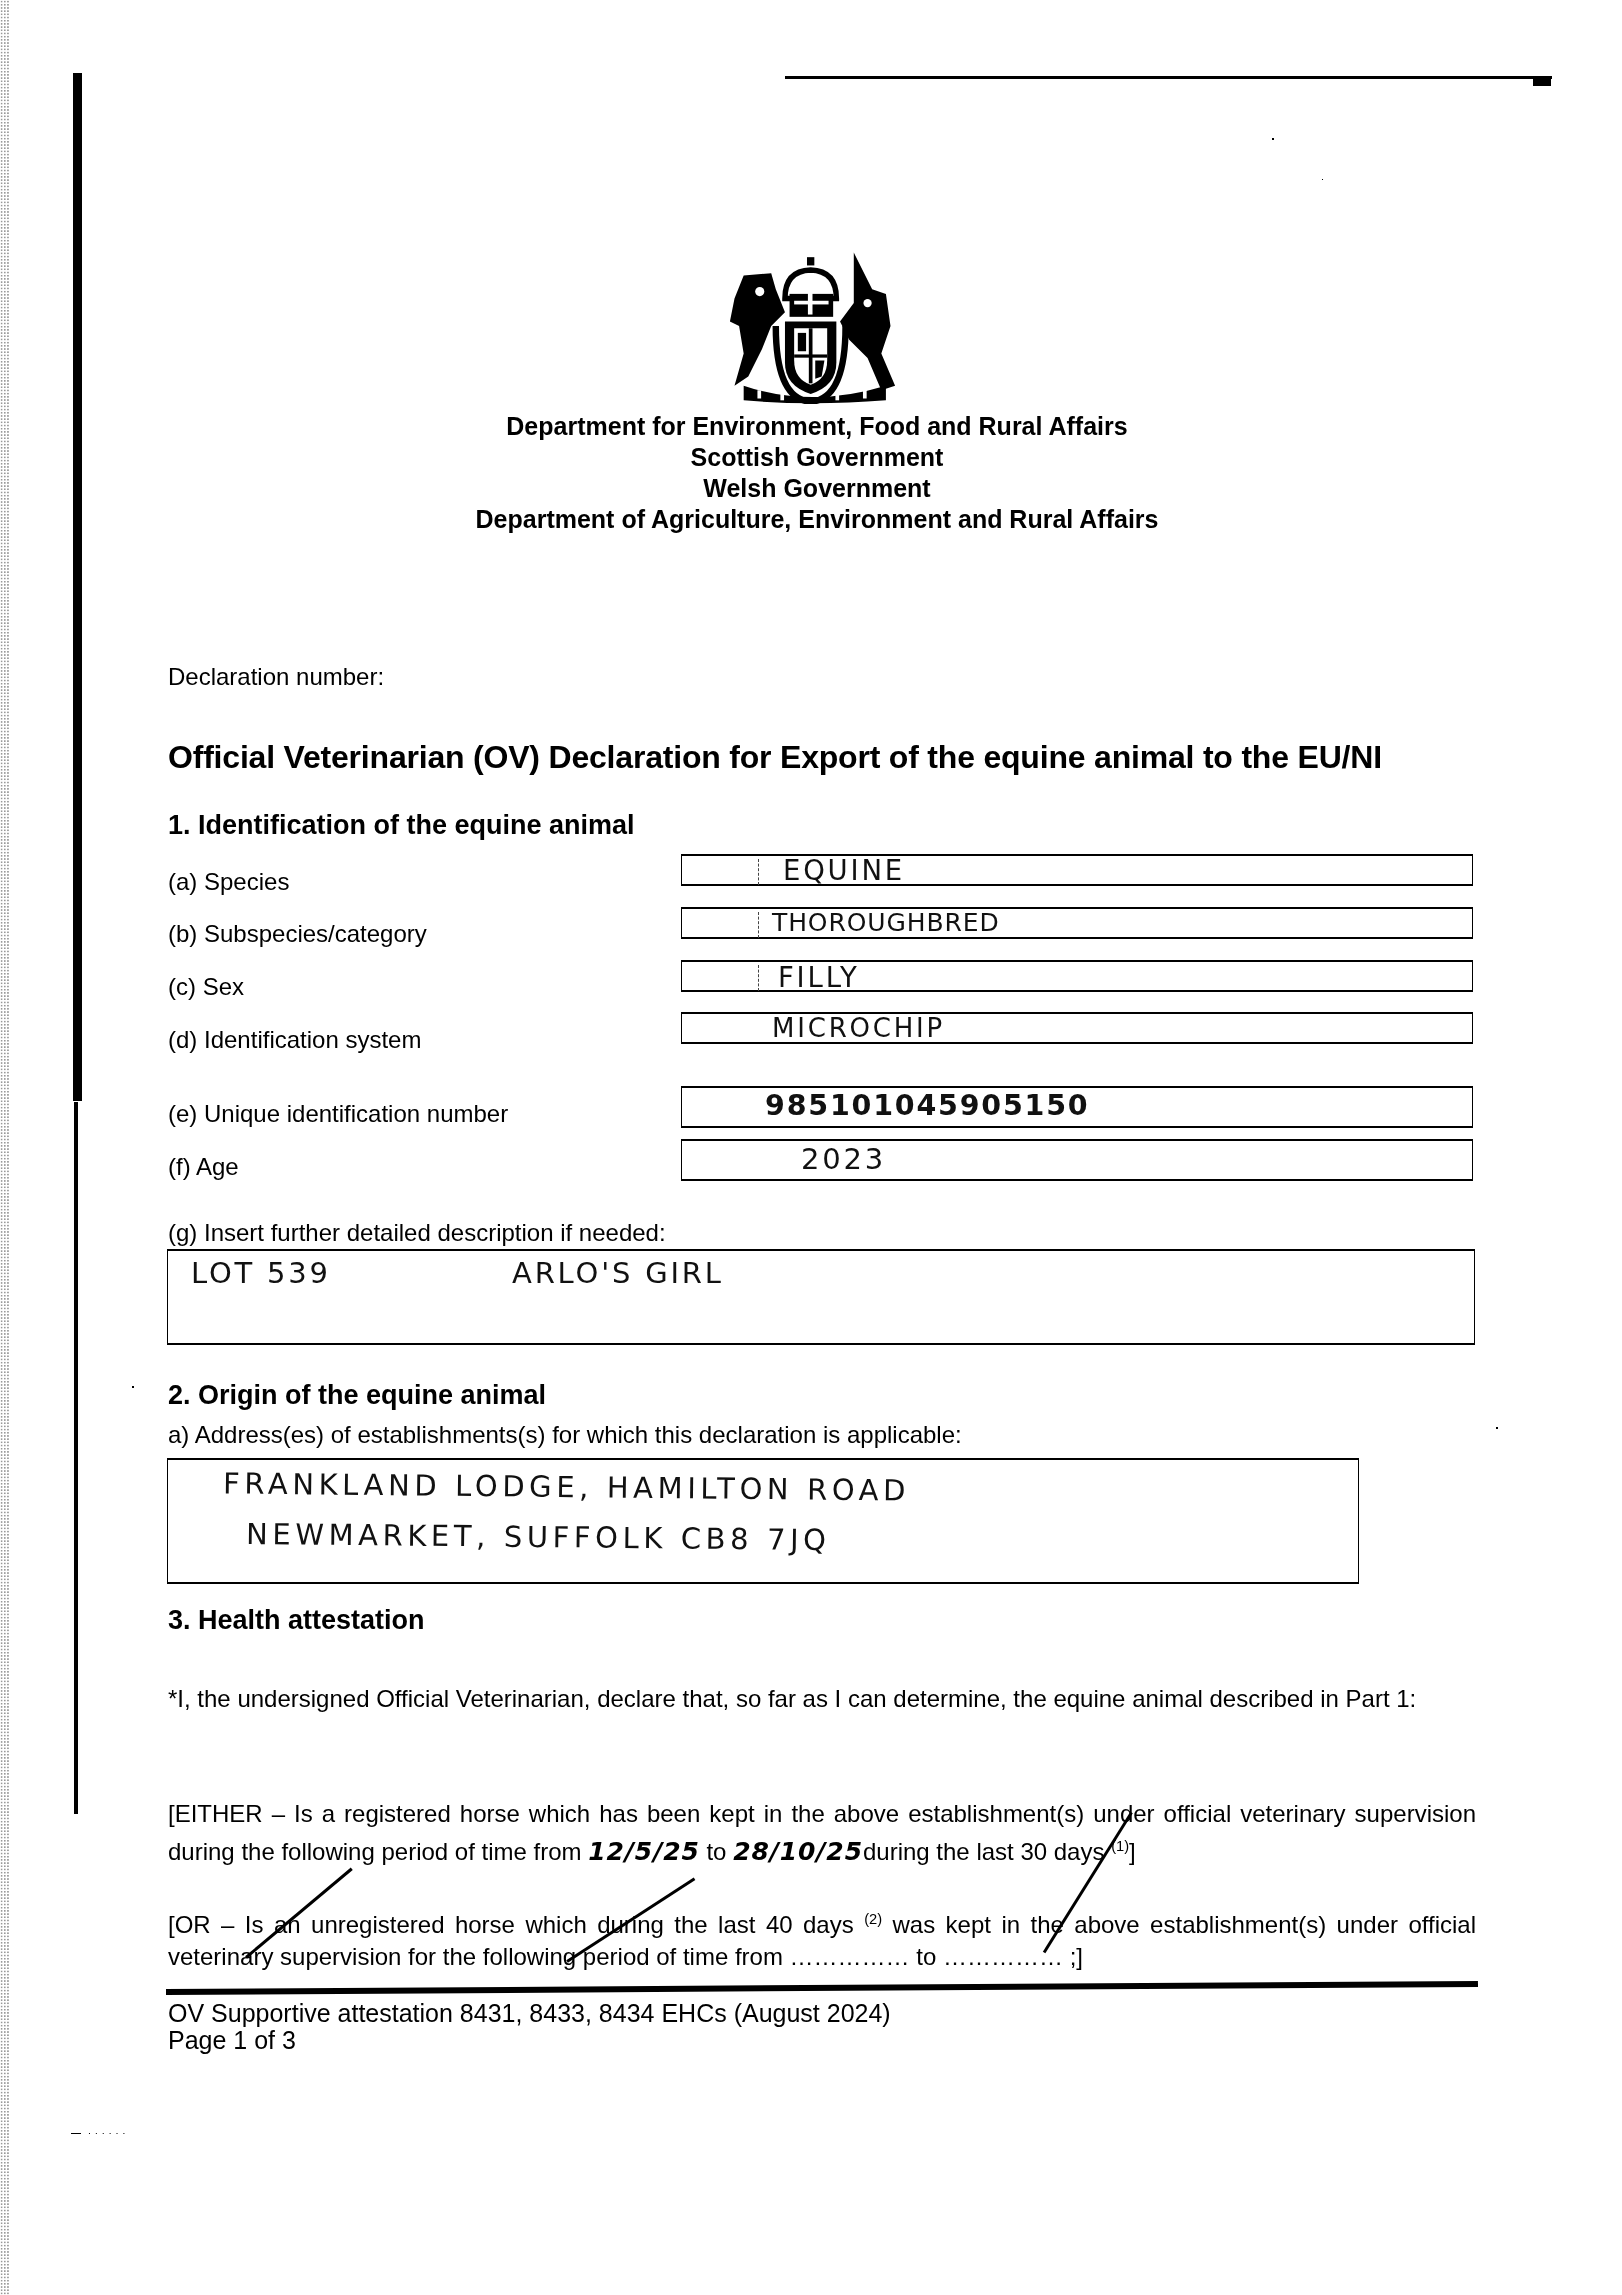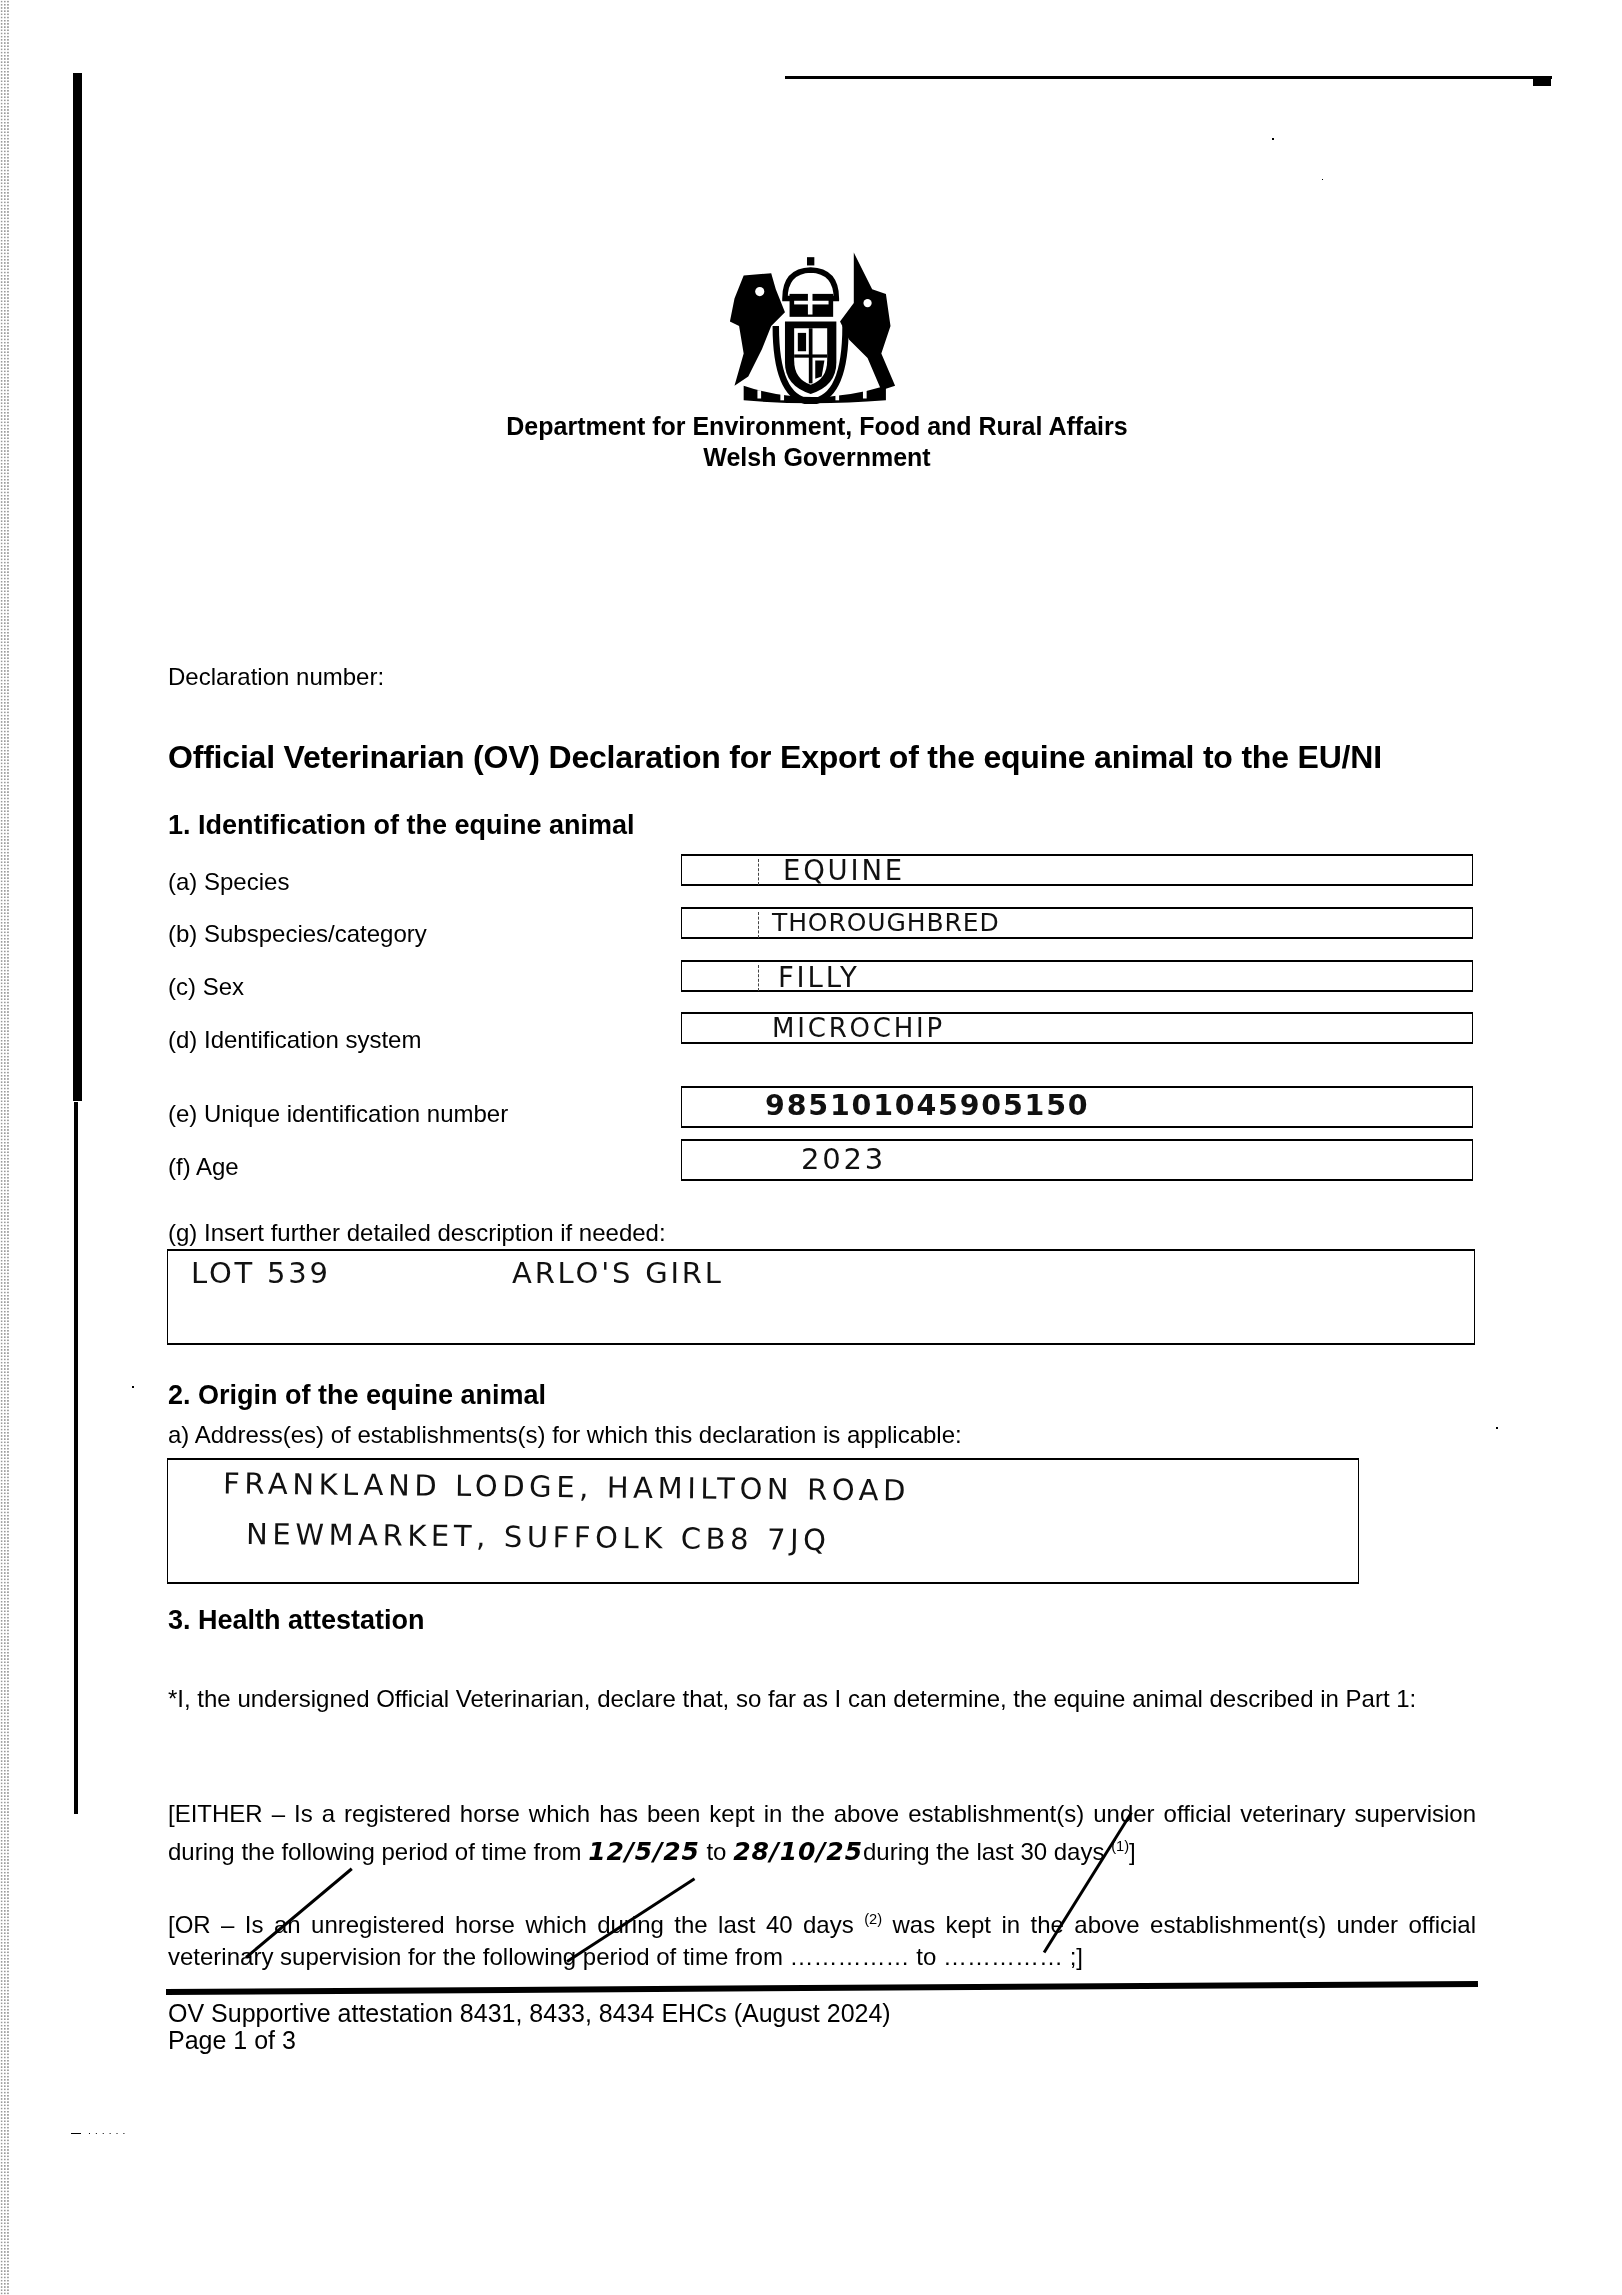--- a/index.html
+++ b/index.html
@@ -240,21 +240,23 @@
     <path d="M60 300 Q206 350 370 300 L370 332 Q206 345 60 332 Z"></path>
     <rect x="90" y="310" width="8" height="18" fill="#fff"></rect>
     <rect x="140" y="314" width="8" height="18" fill="#fff"></rect>
     <rect x="260" y="314" width="8" height="18" fill="#fff"></rect>
     <rect x="320" y="310" width="8" height="18" fill="#fff"></rect>
   </g>
 </svg>
 
 <div class="header-block">
   <div>Department for Environment, Food and Rural Affairs</div>
+  <div>Scottish Government</div>
   <div>Welsh Government</div>
+  <div>Department of Agriculture, Environment and Rural Affairs</div>
 </div>
 
 <div class="decl-number">Declaration number:</div>
 
 <div class="main-title">Official Veterinarian (OV) Declaration for Export of the equine animal to the EU/NI</div>
 
 <div class="section-heading" style="top:810px;">1. Identification of the equine animal</div>
 
 <div class="field-label" style="top:868px;">(a) Species</div>
 <div class="field-box" style="top:854px;">

